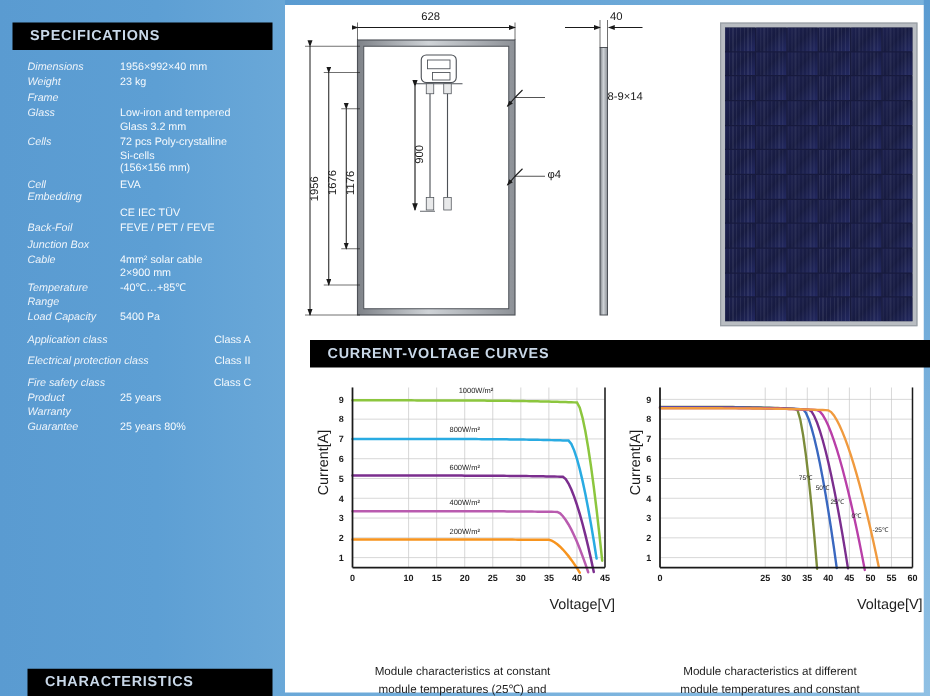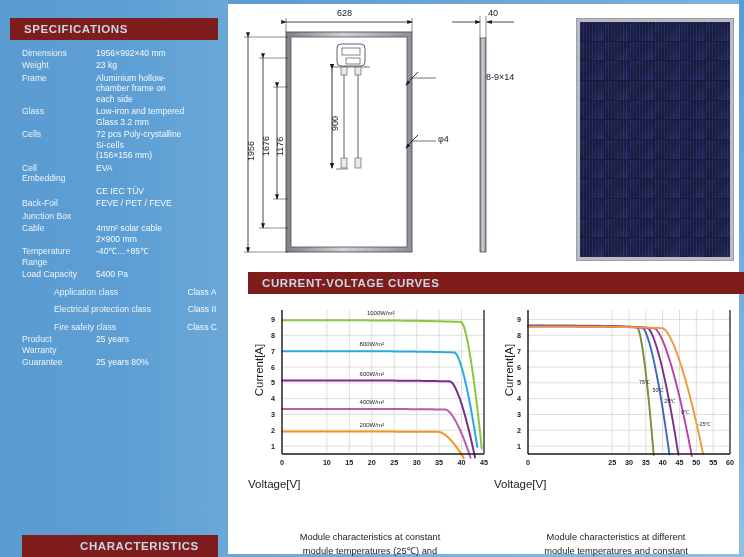--- a/index.html
+++ b/index.html
@@ -30,61 +30,62 @@
     position: absolute; right: 0; top: 0; width: 5px; height: 557px;
     background: linear-gradient(to bottom,#5a9bd1,#8fc0e4);
   }
   .blue-edge-bottom {
     position: absolute; left: 228px; bottom: 0; width: 516px; height: 3px;
     background: linear-gradient(to right,#6aa8d8,#8fc0e4);
   }
 
   .section-bar {
     position: absolute;
-    background: #7f1d1d;
+    background: #000000;
     display: flex; align-items: center;
   }
   .section-bar span {
     color: #c9d8e8;
     font-size: 11.5px;
     font-weight: bold;
     letter-spacing: .6px;
     padding-left: 14px;
   }
   #spec-bar      { left: 10px; top: 18px;  width: 208px; height: 22px; }
-  #char-bar      { left: 22px; top: 535px; width: 196px; height: 22px; padding-left: 44px; }
+  #char-bar      { left: 22px; top: 535px; width: 196px; height: 22px; }
   #curves-bar    { left: 248px; top: 272px; width: 586px; height: 22px; }
 
   
   .spec-table {
     position: absolute;
     left: 22px; top: 48px; width: 200px;
   }
   .spec-row {
     display: flex;
     align-items: flex-start;
     margin-bottom: 2px;
     line-height: 1.22;
   }
   .spec-label {
     color: #eef4fa;
     font-size: 8.6px;
     width: 74px;
     flex: 0 0 74px;
     white-space: pre-line;
+    font-style: italic;
   }
   .spec-value {
     color: #f6fafd;
     font-size: 8.6px;
     flex: 1;
     white-space: pre-line;
   }
   .spec-row.wide .spec-label { width: 128px; flex: 0 0 128px; }
   .spec-row.wide .spec-value { text-align: center; }
-  .spec-row.gap { margin-top: 7px; margin-left: 32px; }
+  .spec-row.gap { margin-top: 7px; }
 
   
   .drawing {
     position: absolute;
     left: 236px; top: 6px;
     width: 330px; height: 258px;
   }
   .dim-text {
     position: absolute;
     font-size: 9px;
@@ -141,21 +142,21 @@
     width: 100%;
     text-align: center;
     font-size: 9.3px;
     color: #1d1d1d;
     line-height: 1.55;
     white-space: pre-line;
     margin-top: 32px;
   }
   .axis-title-x {
     position: absolute;
-    width: 100%; text-align: left;
+    width: 100%; text-align: right;
     top: 176px;
     font-size: 11.5px;
     color: #1d1d1d;
   }
   .axis-title-y {
     position: absolute;
     left: -44px; top: 62px;
     width: 110px; text-align: center;
     font-size: 11.5px;
     color: #1d1d1d;
@@ -181,23 +182,20 @@
       <div class="spec-row">
         <div class="spec-label">Dimensions</div>
         <div class="spec-value">1956×992×40 mm</div>
       </div>
       <div class="spec-row">
         <div class="spec-label">Weight</div>
         <div class="spec-value">23 kg</div>
       </div>
       <div class="spec-row">
         <div class="spec-label">Frame</div>
-        <div class="spec-value">Aluminium hollow-
-chamber frame on
-each side</div>
       </div>
       <div class="spec-row">
         <div class="spec-label">Glass</div>
         <div class="spec-value">Low-iron and tempered
 Glass 3.2 mm</div>
       </div>
       <div class="spec-row">
         <div class="spec-label">Cells</div>
         <div class="spec-value">72 pcs Poly-crystalline
 Si-cells

